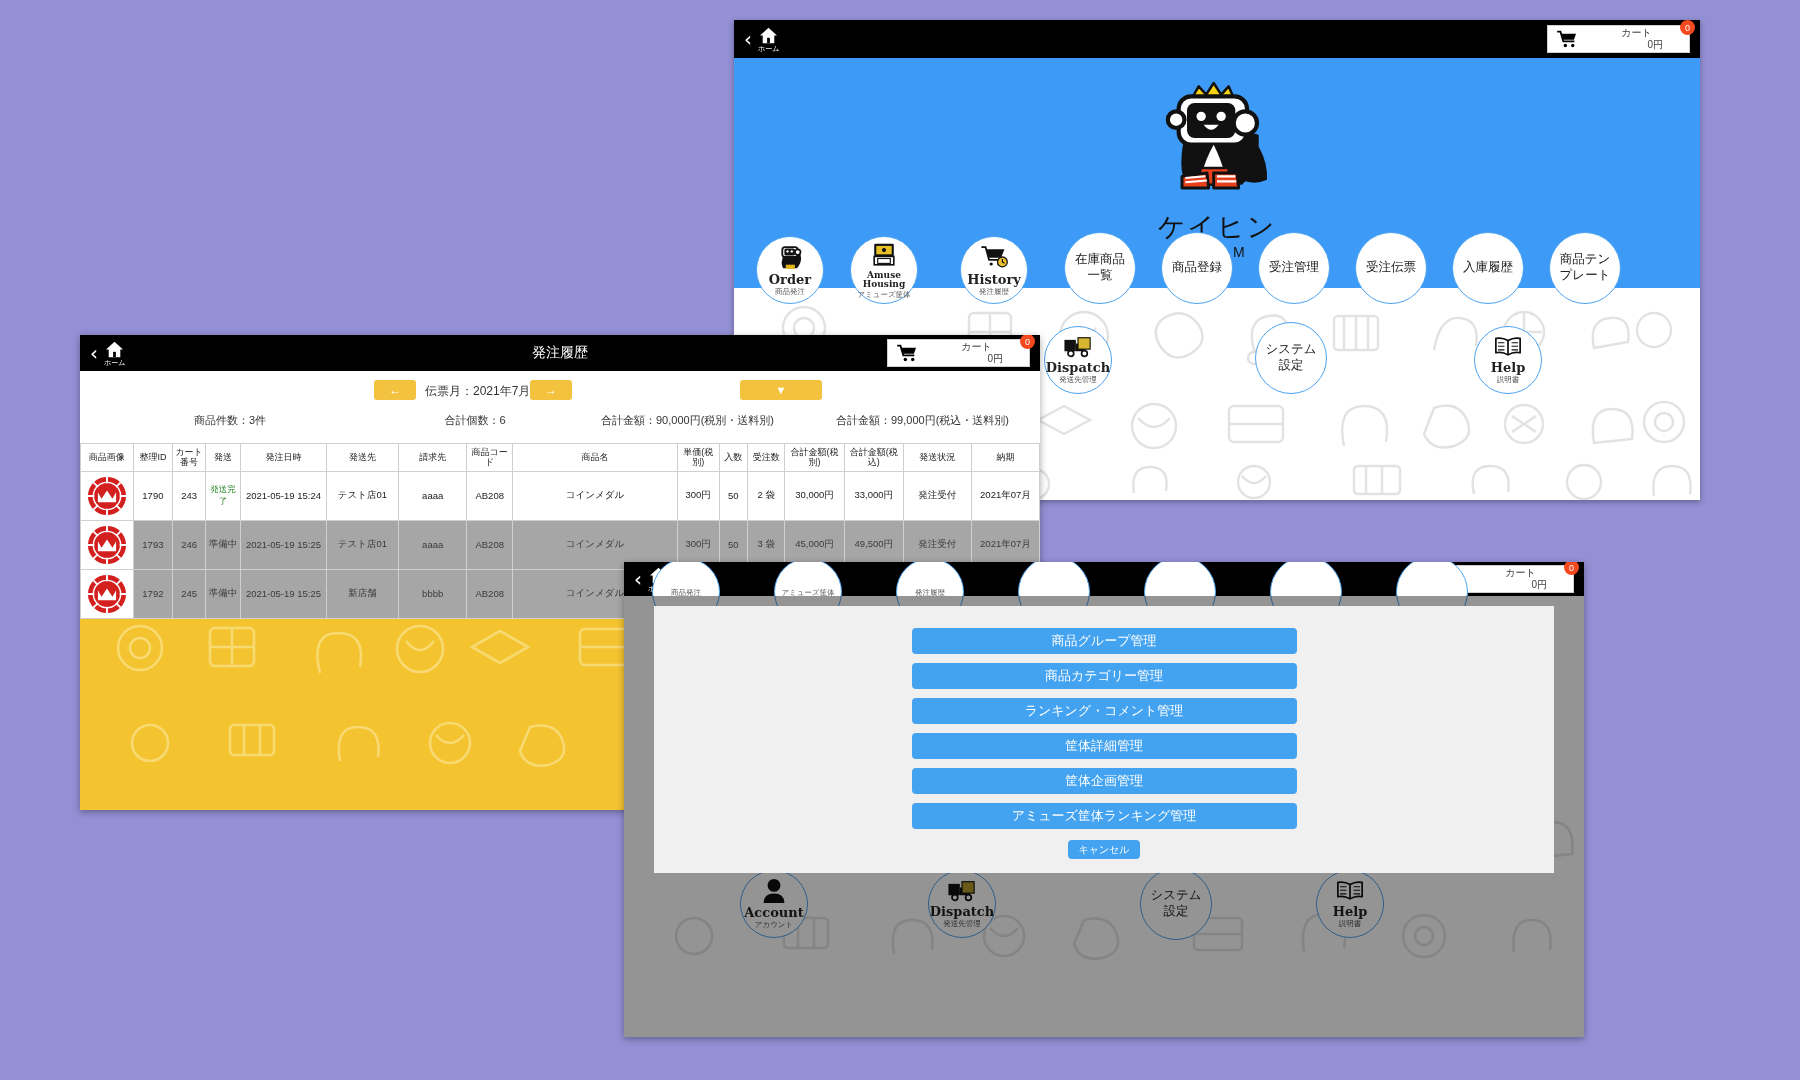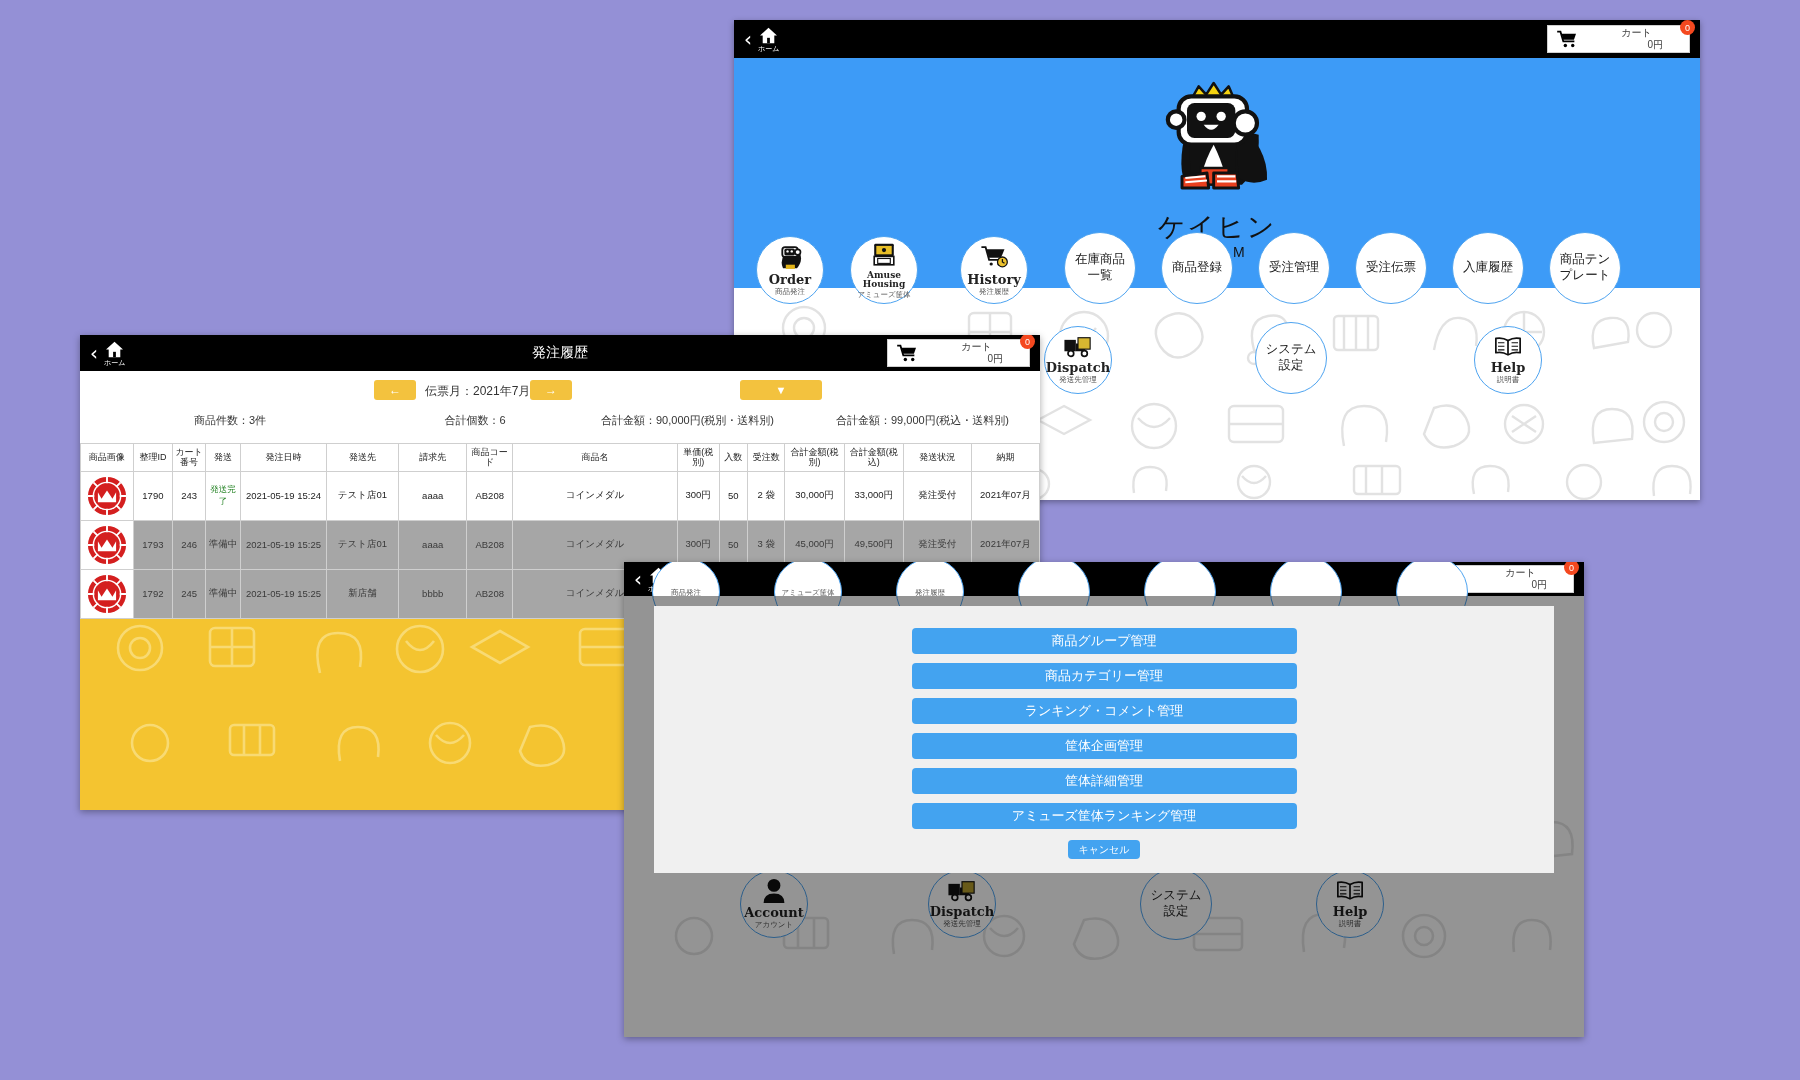--- a/index.html
+++ b/index.html
@@ -644,19 +644,19 @@
       <span class="cb-en">Help</span>
       <span class="cb-jp">説明書</span>
     </div>
 
     <div class="scrim"></div>
 
     <div class="modal">
       <button class="modal-btn">商品グループ管理</button>
       <button class="modal-btn">商品カテゴリー管理</button>
       <button class="modal-btn">ランキング・コメント管理</button>
+      <button class="modal-btn">筐体詳細管理</button>
       <button class="modal-btn">筐体企画管理</button>
-      <button class="modal-btn">筐体詳細管理</button>
       <button class="modal-btn">アミューズ筐体ランキング管理</button>
       <button class="modal-cancel">キャンセル</button>
     </div>
   </div>
 </div>
 
 </body></html>

